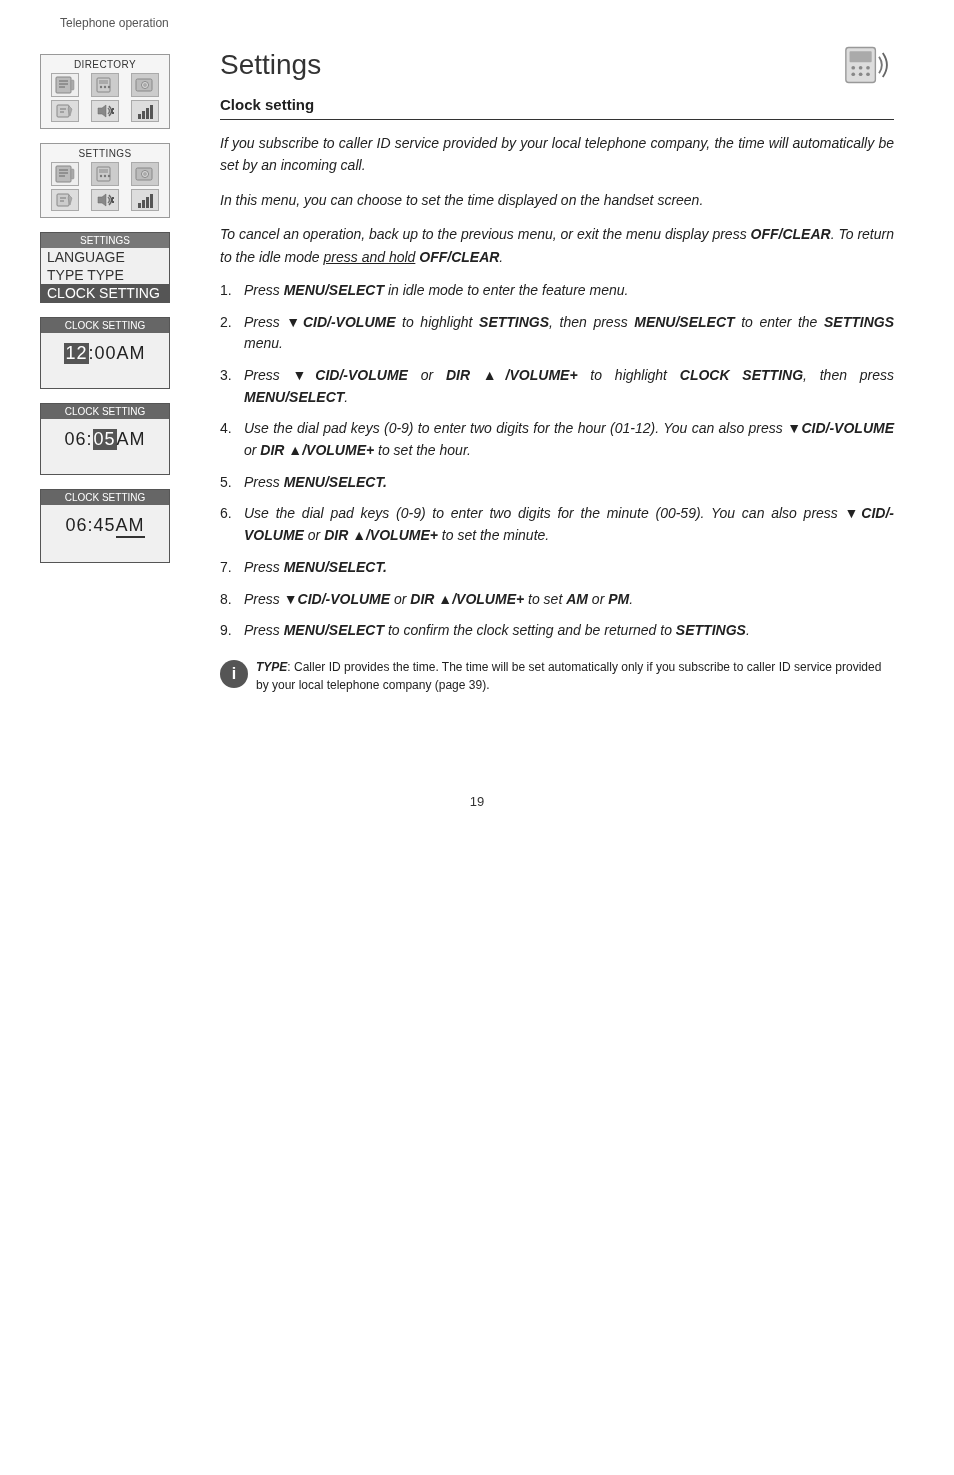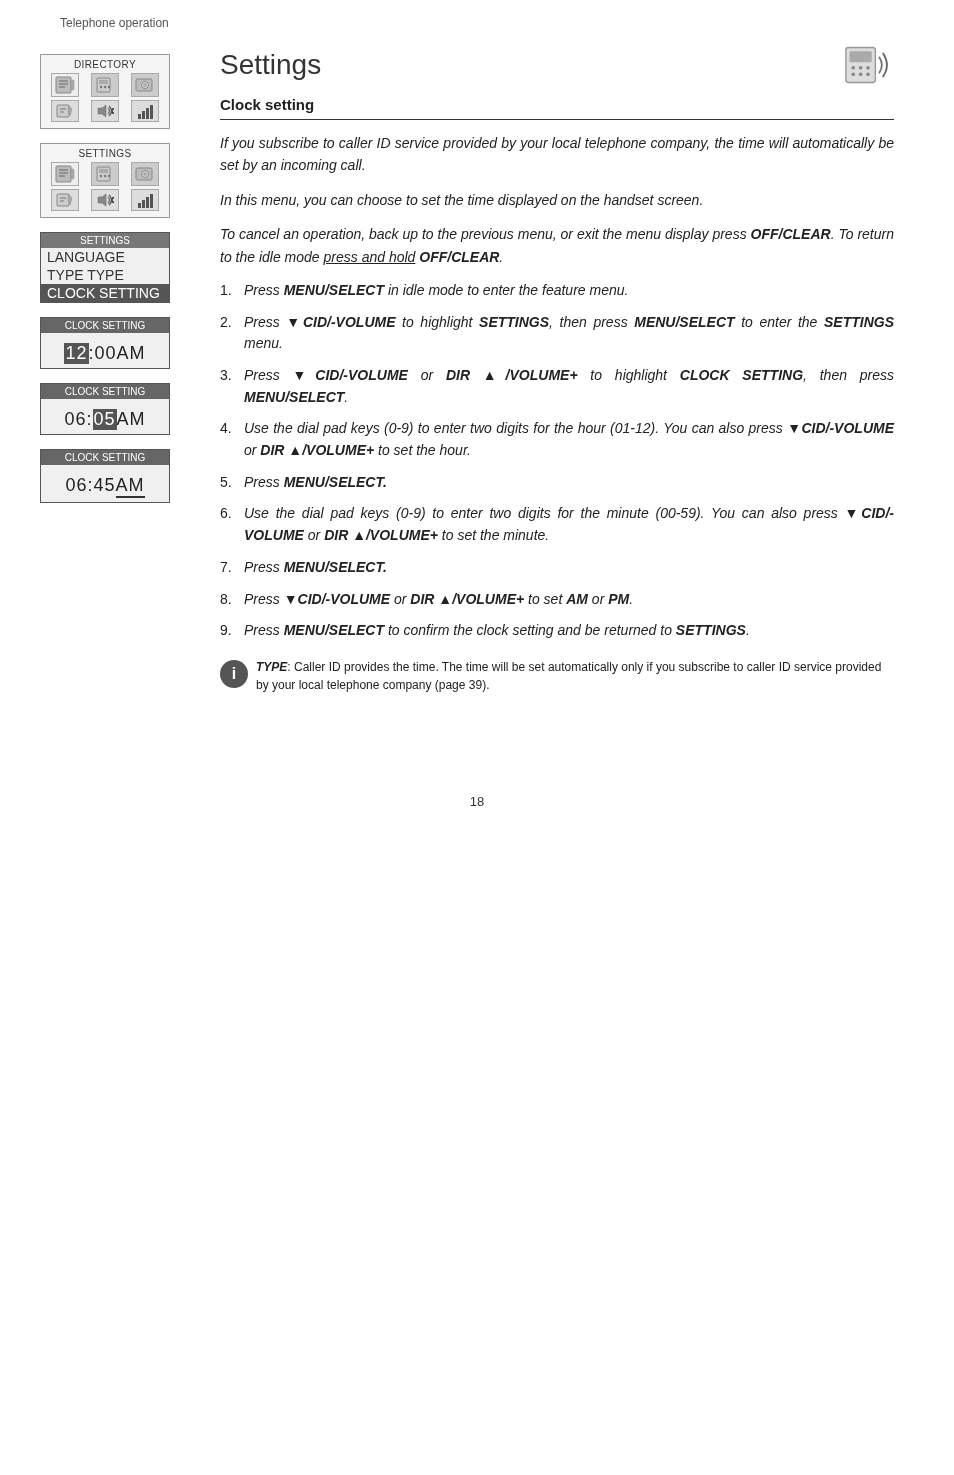--- a/index.html
+++ b/index.html
@@ -140,21 +140,21 @@
       background: #666;
       color: #fff;
       font-size: 10px;
       text-align: center;
       padding: 2px 0;
     }
 
     .clock-display-time {
       text-align: center;
       font-size: 18px;
-      padding: 10px 4px 4px 4px;
+      padding: 10px 4px 24px 4px;
       color: #222;
       letter-spacing: 1px;
     }
 
     .clock-cursor {
       display: inline-block;
       background: #555;
       color: #fff;
       padding: 0 1px;
     }
@@ -547,14 +547,14 @@
       <div class="note-icon">i</div>
       <div class="note-text">
         <em>TYPE</em><span>: Caller ID provides the time. The time will be set automatically only if you subscribe to caller ID service provided by your local telephone company (page 39).</span>
       </div>
     </div>
 
   </div>
 </div>
 
 <div class="page-footer">
-  <span>18</span>
+  <span>19</span>
 </div>
 
 </body></html>

